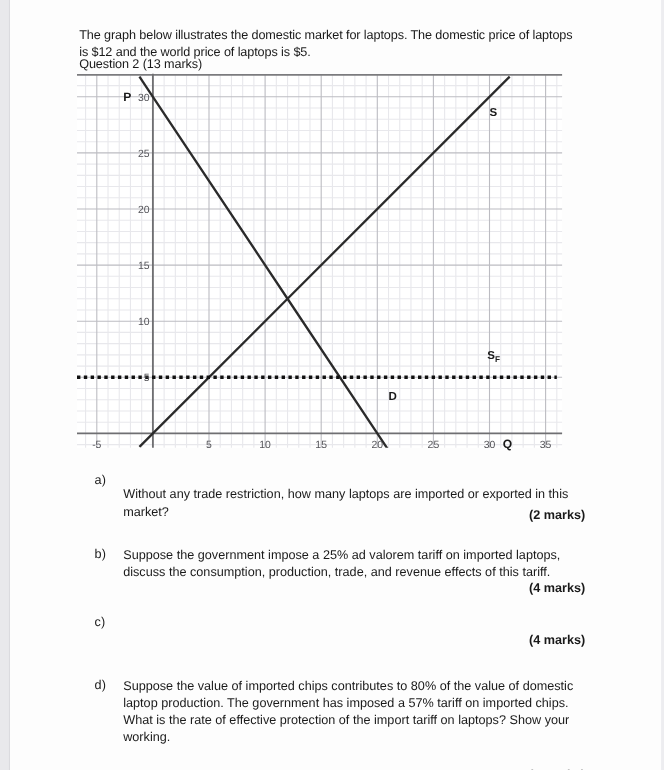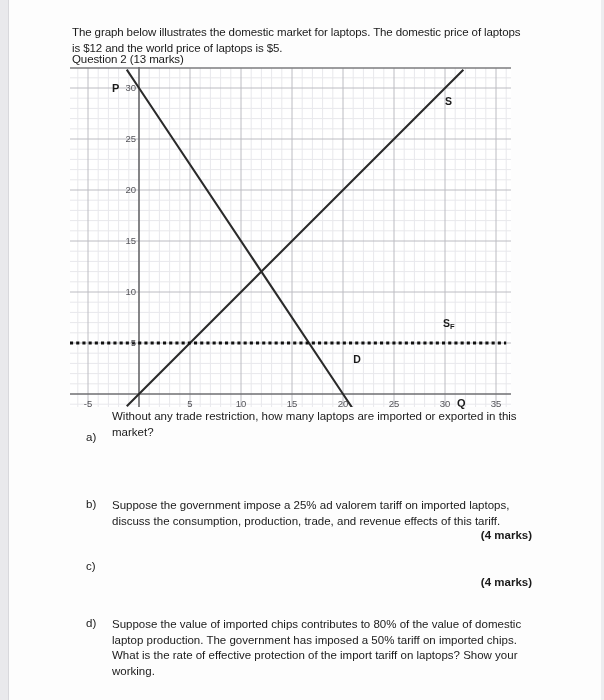--- a/index.html
+++ b/index.html
@@ -206,26 +206,27 @@
       <text id="axis-label-p" font-family="Liberation Sans, sans-serif" font-size="11" font-weight="bold" fill="#1a1a1a" x="42" y="30">P</text>
       <text id="axis-label-q" font-family="Liberation Sans, sans-serif" font-size="11" font-weight="bold" fill="#1a1a1a" x="391.32" y="345" text-anchor="middle">Q</text>
 
       <text id="label-s" font-family="Liberation Sans, sans-serif" font-size="10.5" font-weight="bold" fill="#1a1a1a" x="375" y="43.34000000000003">S</text>
       <text id="label-d" font-family="Liberation Sans, sans-serif" font-size="10.5" font-weight="bold" fill="#1a1a1a" x="283.2" y="301.4">D</text>
       <text id="label-sf" font-family="Liberation Sans, sans-serif" font-size="10.5" font-weight="bold" fill="#1a1a1a" x="372.96" y="264.68">S<tspan font-size="7.5" dy="2.5">F</tspan></text>
     </svg>
   </div>
 
   <div class="qlabel" style="left:86px; top:431px;">a)</div>
-  <div class="qbody" style="top:409px;">Without any trade restriction, how many laptops are imported or exported in this market?</div>
+  <div class="qbody" style="top:443px;">Without any trade restriction, how many laptops are imported or exported in this market?</div>
+  <div class="marks" style="top:463px;">(2 marks)</div>
 
   <div class="qlabel" style="left:86px; top:498px;">b)</div>
   <div class="qbody" style="top:498px;">Suppose the government impose a 25% ad valorem tariff on imported laptops, discuss the consumption, production, trade, and revenue effects of this tariff.</div>
   <div class="marks" style="top:529px;">(4 marks)</div>
 
   <div class="qlabel" style="left:86px; top:560px;">c)</div>
   <div class="marks" style="top:576px;">(4 marks)</div>
 
   <div class="qlabel" style="left:86px; top:617px;">d)</div>
-  <div class="qbody" style="top:617px;">Suppose the value of imported chips contributes to 80% of the value of domestic laptop production. The government has imposed a 50% tariff on imported chips. What is the rate of effective protection of the import tariff on laptops? Show your working.</div>
+  <div class="qbody" style="top:617px;">Suppose the value of imported chips contributes to 80% of the value of domestic laptop production. The government has imposed a 57% tariff on imported chips. What is the rate of effective protection of the import tariff on laptops? Show your working.</div>
   <div class="marks" style="top:699px;">(3 marks)</div>
 
 </div>
 
 </body></html>

